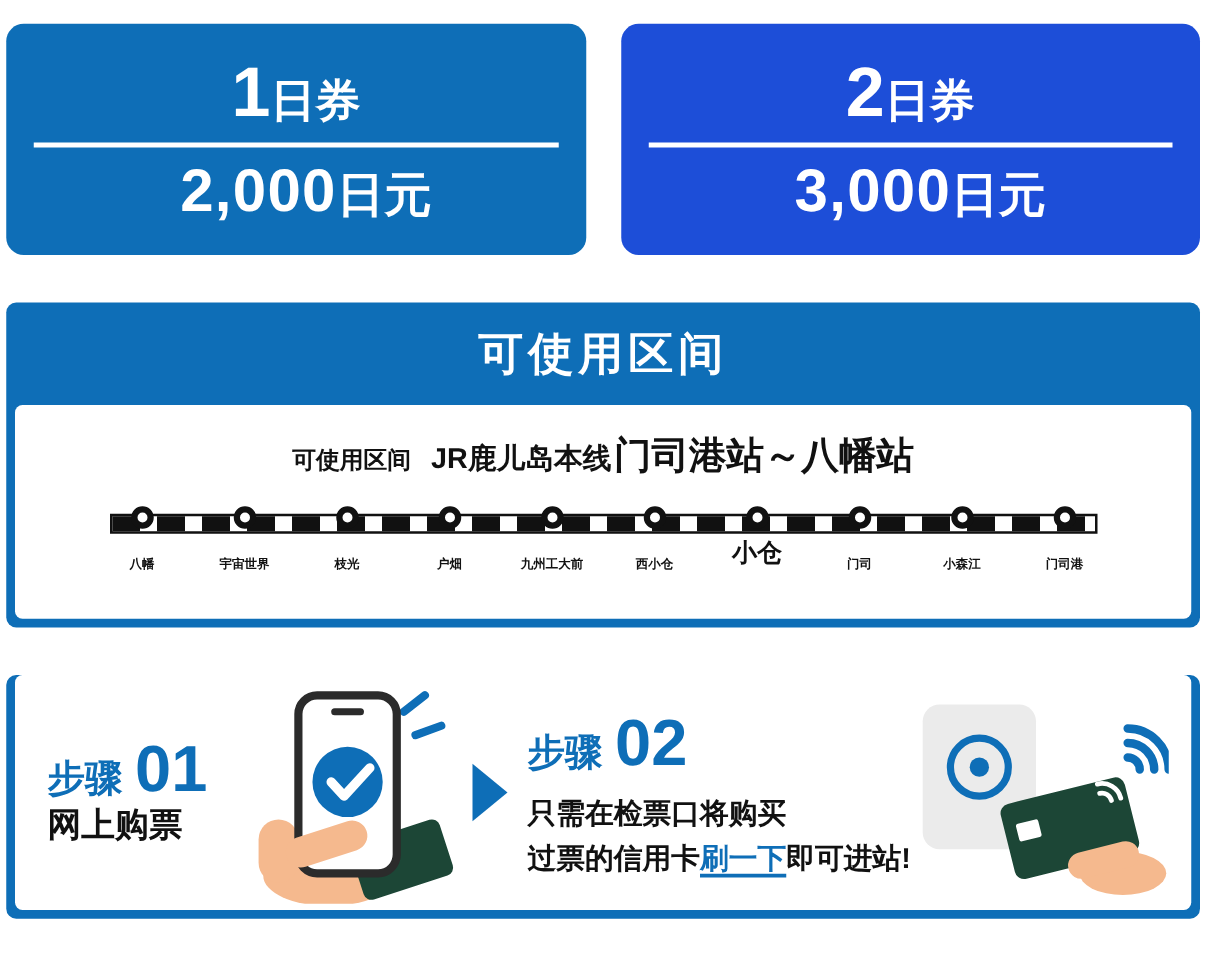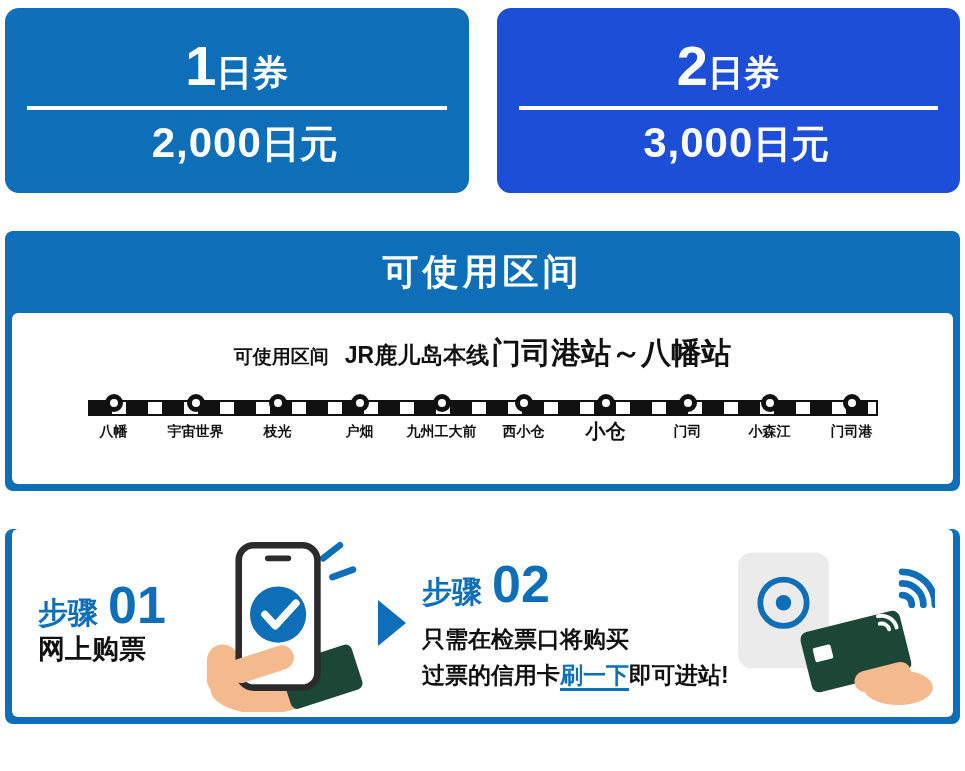--- a/index.html
+++ b/index.html
@@ -2,36 +2,36 @@
 <html><head>
 <meta charset="utf-8">
 <style>
   * { margin:0; padding:0; box-sizing:border-box; }
   html,body { background:#fff; }
   body {
     width:965px; height:771px;
     font-family:"Liberation Sans", sans-serif;
     color:#111;
   }
-  .page { width:965px; height:639px; padding:8px 5px 0; }
+  .page { width:965px; height:639px; padding:19px 5px 0; }
 
   
   .cards { display:flex; gap:28px; }
   .card {
     flex:1; height:185px; border-radius:14px; color:#fff;
     display:flex; flex-direction:column; align-items:center; justify-content:center;
   }
   .card-blue  { background:#0e6eb7; }
   .card-orange{ background:#1d4ed8; }
   .card-name  { font-weight:bold; line-height:1; }
   .card-name .num    { font-size:56px; }
   .card-name .suffix { font-size:36px; }
   .card-divider { width:calc(100% - 44px); height:4px; background:#fff; margin:12px 0 12px; }
   .card-price { font-weight:bold; line-height:1; }
-  .card-price .num    { font-size:42px; letter-spacing:1px;margin-left:16px; }
+  .card-price .num    { font-size:48px; letter-spacing:1px;margin-left:16px; }
   .card-price .suffix { font-size:38px; }
 
   
   .section { background:#0e6eb7; border-radius:8px; margin-top:38px; overflow:hidden; }
   .section-header {
     color:#fff; font-size:36px; font-weight:bold; text-align:center;
     padding:17px 0 16px; letter-spacing:4px;
   }
   .section-body { background:#fff; margin:0 7px 7px; border-radius:6px; }
 
@@ -45,21 +45,21 @@
     position:absolute; left:0; right:0; top:8px; height:16px;
     border:2px solid #111;
     background:repeating-linear-gradient(90deg,#111 0 22px,#fff 22px 36px);
   }
   .stations { position:absolute; left:12px; right:12px; top:0; display:flex; justify-content:space-between; }
   .station { display:flex; flex-direction:column; align-items:center; width:28px; }
   .dot {
     width:18px; height:18px; background:#fff; border:5px solid #111;
     border-radius:50%; margin-top:2px;
   }
-  .sname { margin-top:11px; font-size:14px; font-weight:bold; white-space:nowrap; }
+  .sname { margin-top:21px; font-size:10px; font-weight:bold; white-space:nowrap; }
   .station.big .sname { font-size:20px; margin-top:6px; }
 
   
   .usage-body { display:flex; align-items:center; padding:6px 18px 6px 26px; height:188px; }
   .step-head { color:#0e6eb7; font-weight:bold; display:flex; align-items:baseline; gap:10px; line-height:1; }
   .step-head .lbl { font-size:30px; }
   .step-head .num { font-size:52px; }
   .step1-text { width:152px; flex:none; }
   .step1-caption { font-size:27px; font-weight:bold; color:#111; }
   .illu { flex:none; }

